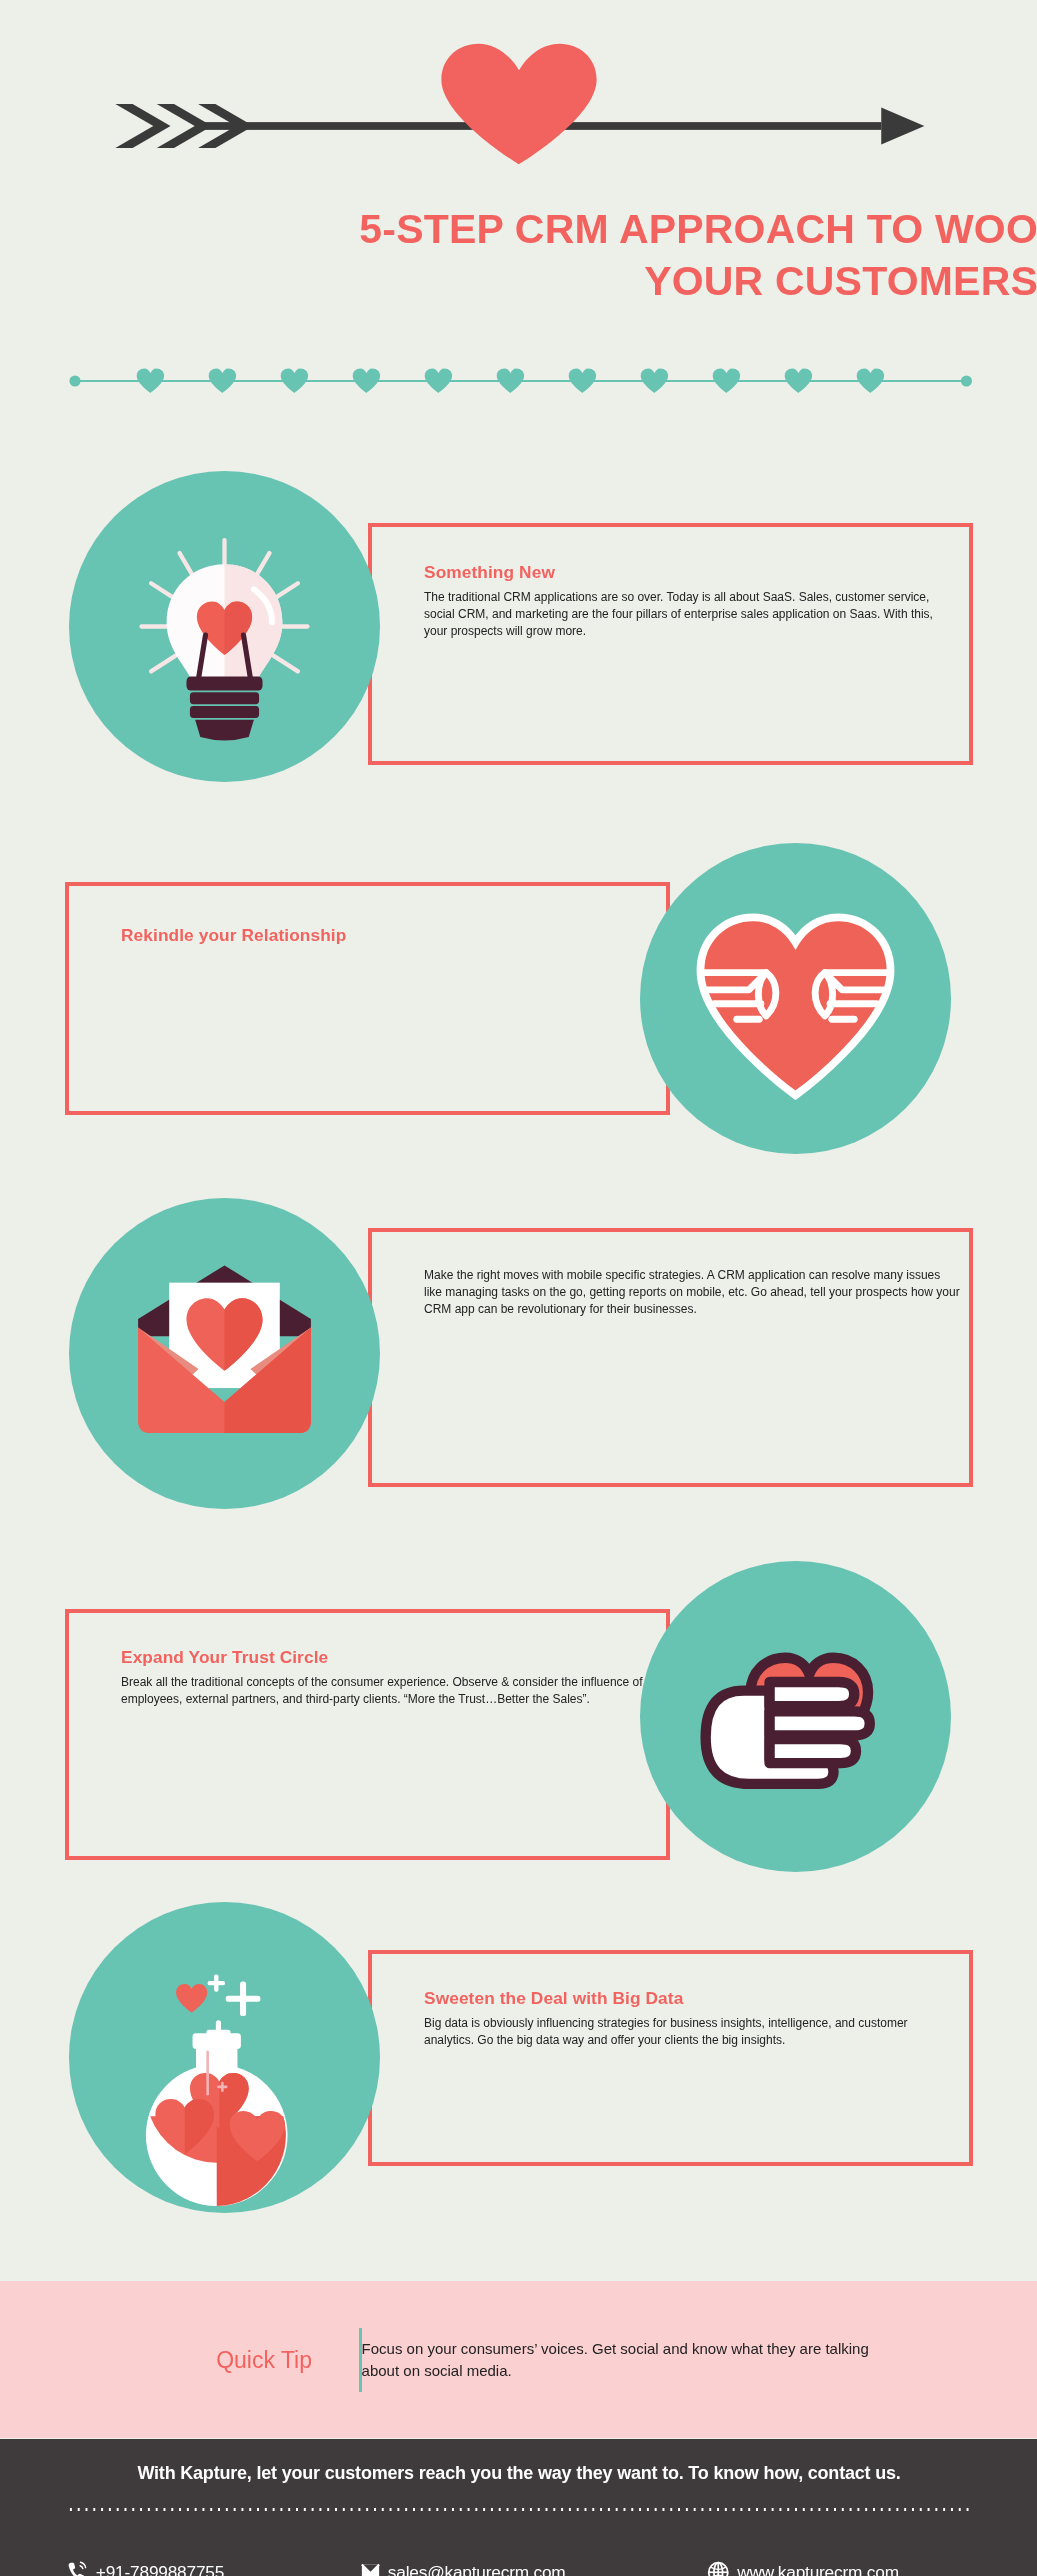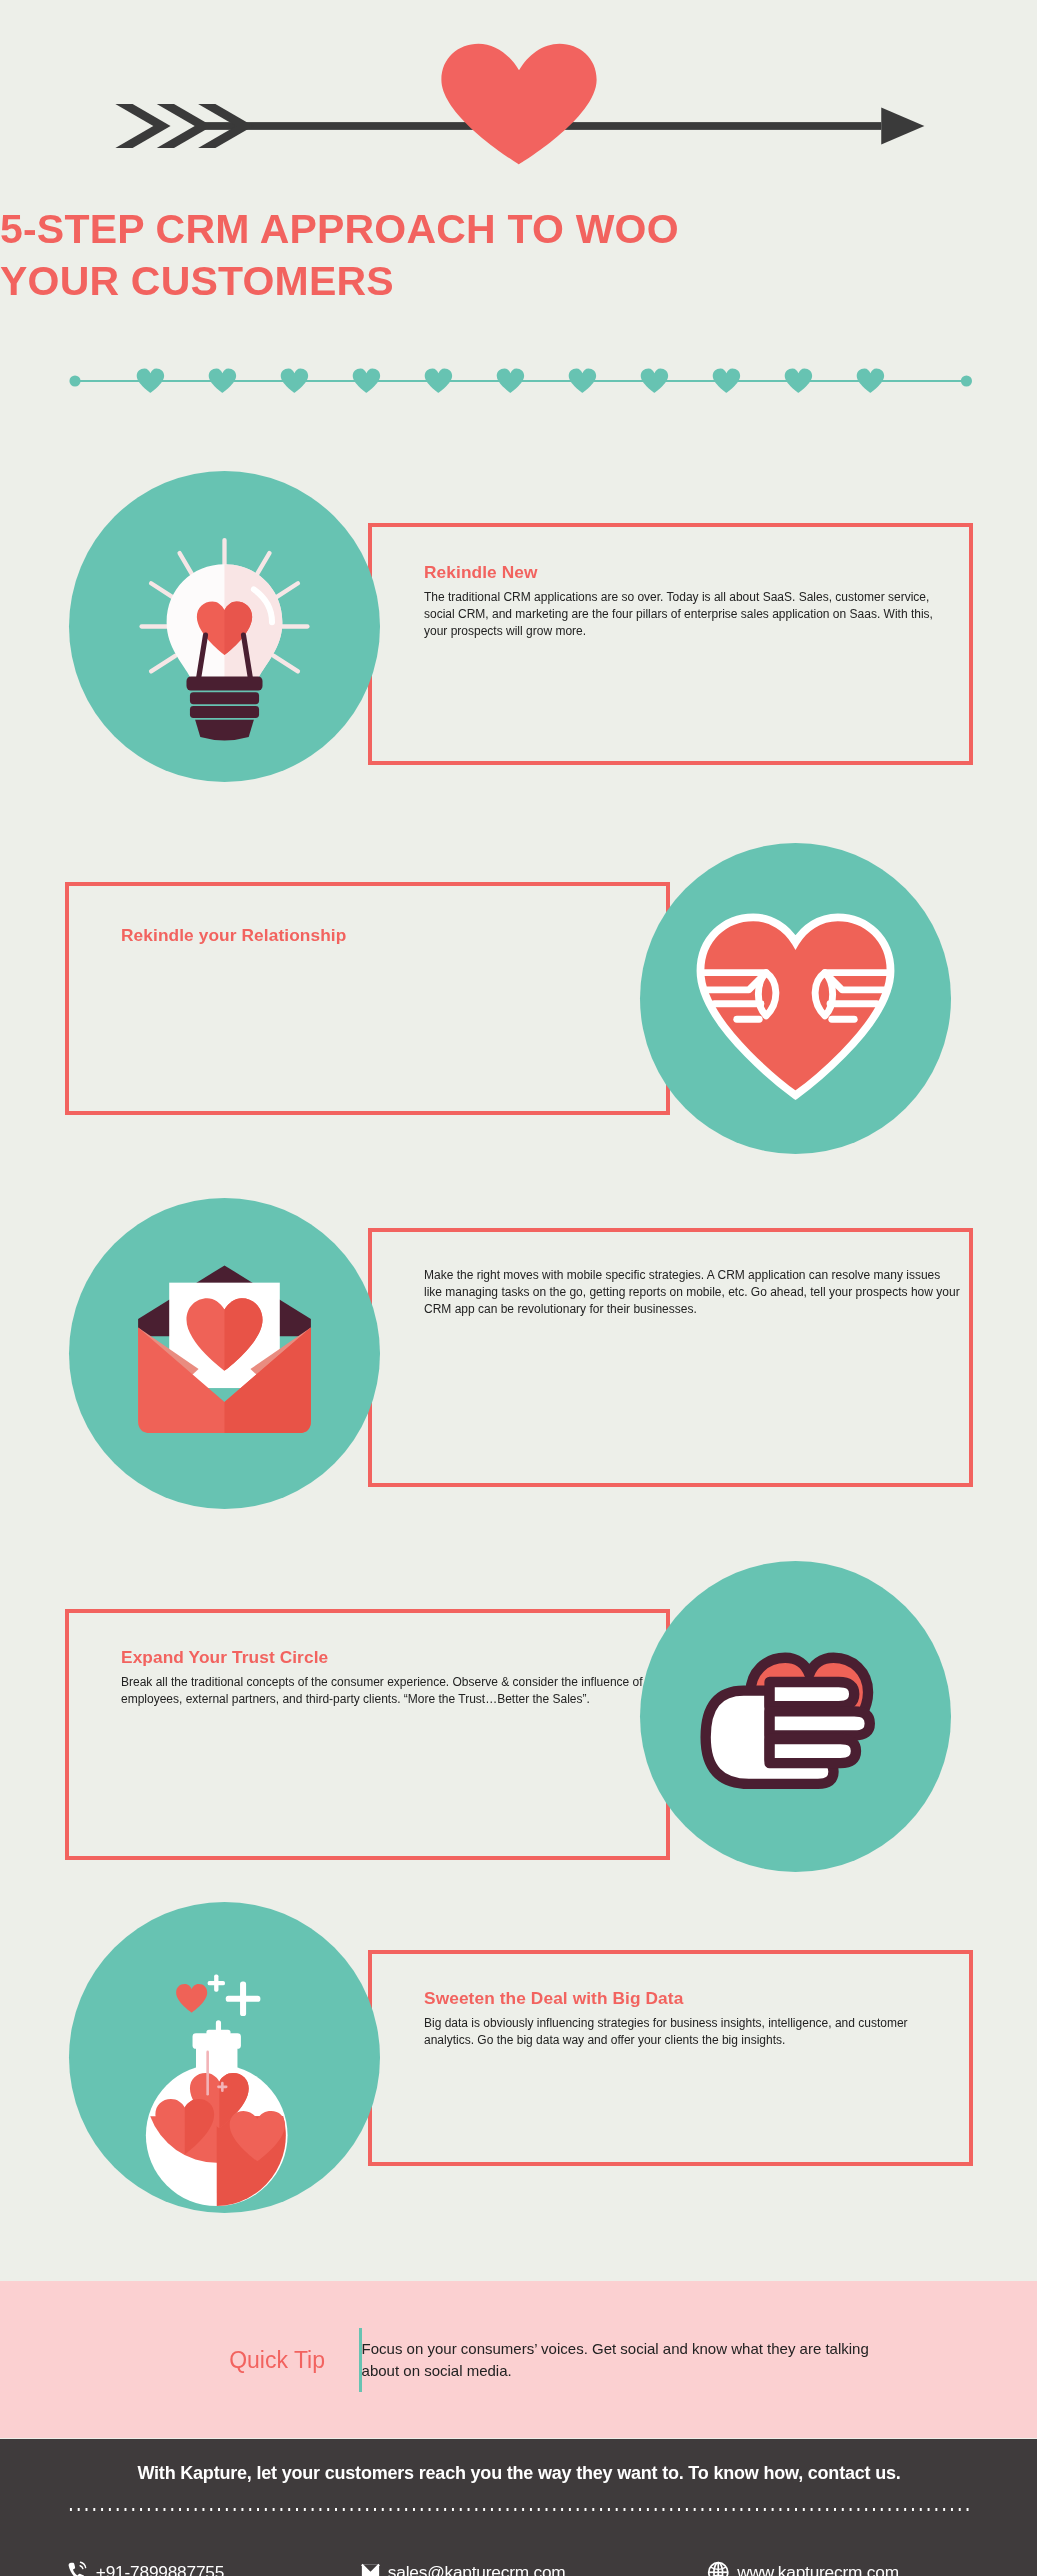--- a/index.html
+++ b/index.html
@@ -19,21 +19,21 @@
   
   .header-arrow {
     position: absolute;
     left: 0; top: 35px;
     width: 1038px; height: 138px;
   }
   .title {
     position: absolute;
     left: 0; top: 203px;
     width: 1038px;
-    text-align: left;
+    text-align: right;
     color: #f2635f;
     font-size: 41px;
     font-weight: bold;
     line-height: 1.28;
     letter-spacing: 0.2px;
   }
   .heart-divider {
     position: absolute;
     left: 0; top: 363px;
     width: 1038px; height: 36px;
@@ -83,21 +83,21 @@
     position: absolute;
     left: 195px; top: 2328px;
     display: flex;
     align-items: center;
   }
   .quicktip-label {
     color: #f2635f;
     font-size: 23px;
     width: 164px;
     text-align: right;
-    padding-right: 34px;
+    padding-right: 47px;
   }
   .quicktip-rule {
     width: 2.6px;
     height: 64px;
     background: #67c3b2;
   }
   .quicktip-text {
     color: #222222;
     font-size: 15px;
     line-height: 1.5;
@@ -226,21 +226,21 @@
 
         <g fill="#4a1f31">
           <rect x="136" y="238" width="88" height="16" rx="5"></rect>
           <rect x="140" y="256" width="80" height="14" rx="4"></rect>
           <rect x="140" y="272" width="80" height="14" rx="4"></rect>
           <path d="M146 288 L 214 288 L 208 308 Q 180 316 152 308 Z"></path>
         </g>
       </svg>
     </div>
     <div class="card-inner" style="left:424px; top:91px; width:527px;">
-      <div class="card-title">Rekindle New</div>
+      <div class="card-title">Something New</div>
       <div class="card-body">The traditional CRM applications are so over. Today is all about SaaS. Sales, customer service, social CRM, and marketing are the four pillars of enterprise sales application on Saas. With this, your prospects will grow more.</div>
     </div>
   </div>
 
   <div class="step" style="top:843px; height:363px;">
     <div class="card" style="left:65px; top:39px; width:605px; height:233px;"></div>
     <div class="circle" style="left:640px; top:0px;">
       <svg width="311" height="311" viewBox="0 0 360 360">
         <path d="M180 292 C 180 292, 70 213, 70 148 C 70 111, 98 86, 131 86 C 152 86, 170 98, 180 115 C 190 98, 208 86, 229 86 C 262 86, 290 111, 290 148 C 290 213, 180 292, 180 292 Z" fill="#ef6257" stroke="#ffffff" stroke-width="9"></path>
 

